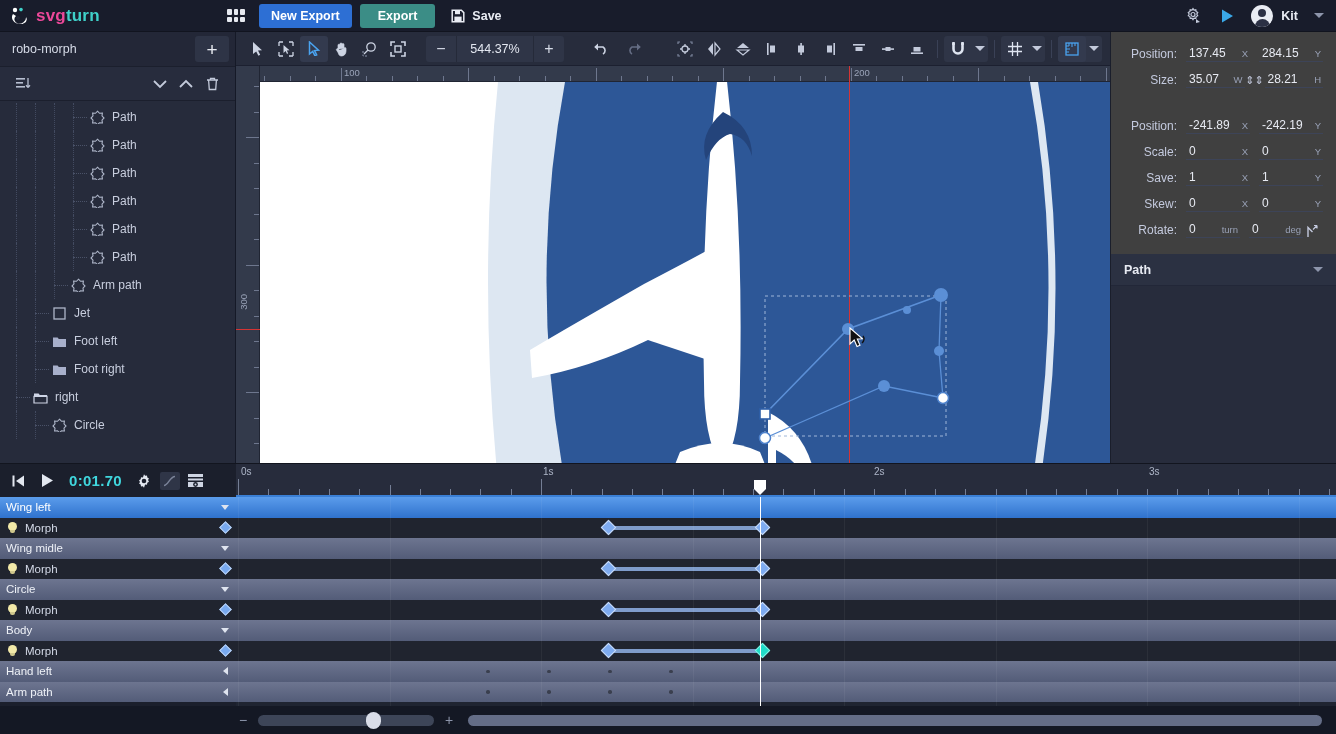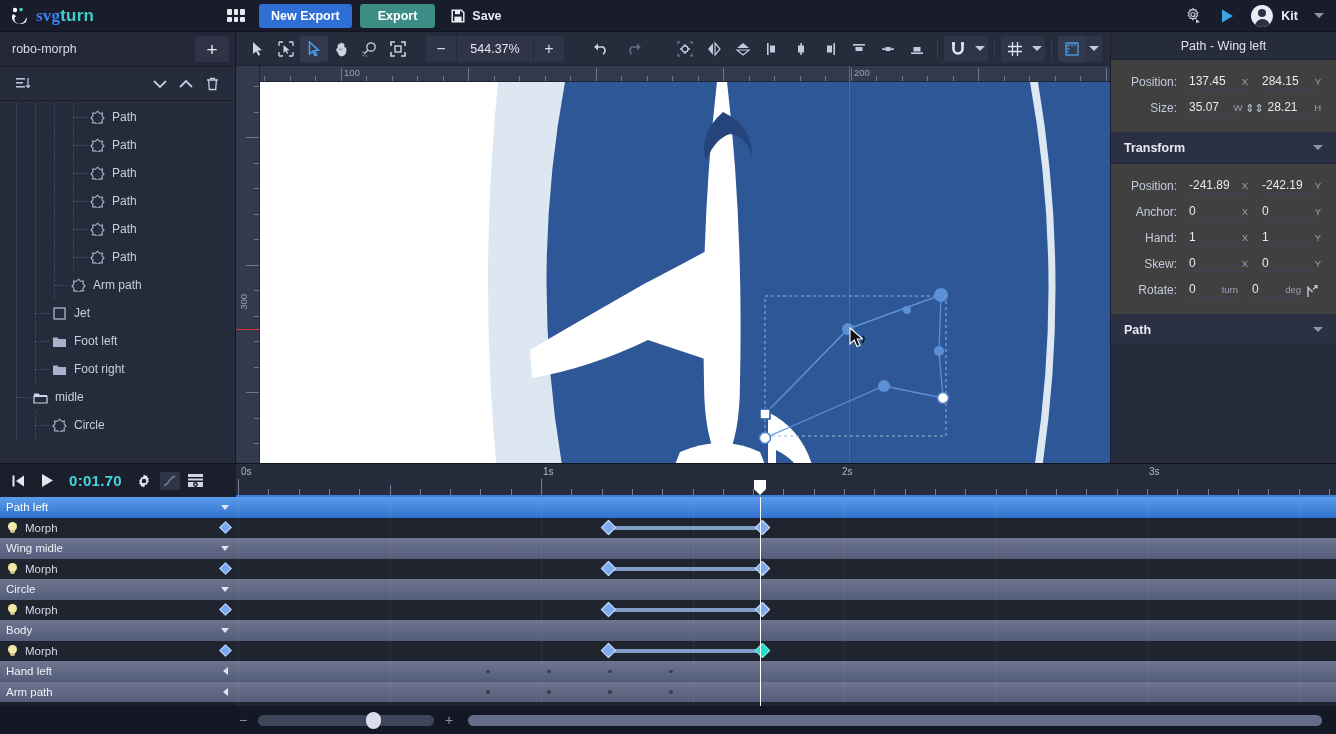--- a/index.html
+++ b/index.html
@@ -12,21 +12,21 @@
   .app{ width:1336px; height:734px; display:flex; flex-direction:column; position:relative; }
 
   
   .topbar{
     height:32px; background:#181c2b; display:flex; align-items:center;
     flex:0 0 32px; position:relative; border-bottom:1px solid #11141f;
   }
   .logo{ display:flex; align-items:center; gap:6px; padding-left:11px; width:225px; }
   .logo-mark{ width:19px; height:17px; position:relative; }
   .logo-text{ font-size:17px; font-weight:bold; letter-spacing:.2px; }
-  .logo-text .w{ color:#3b82f6;font-family:Liberation Serif, serif; }
+  .logo-text .w{ color:#ec4899; }
   .logo-text .c{ color:#3fd0c9; }
   .grid-icon{ width:18px; height:13px; display:grid; grid-template-columns:repeat(3,1fr);
     grid-template-rows:repeat(2,1fr); gap:2px; margin-left:2px; cursor:pointer;}
   .grid-icon i{ background:#e6e9f0; display:block; border-radius:1px; }
   .btn-newproj{
     margin-left:14px; background:#2d6fd4; color:#fff; font-size:12.5px; font-weight:bold;
     height:24px; padding:0 12px; border-radius:3px; display:flex; align-items:center;
     cursor:pointer; border:none;
   }
   .btn-export{
@@ -403,21 +403,21 @@
           </div>
           <div class="layer-row">
             <span class="lr-guide" style="left:16px"></span>
             <span class="dash" style="margin-left:16px"></span>
             <span class="ico">
               <svg width="15" height="13" viewBox="0 0 15 13">
                 <path d="M1 2.5h4.6l1.2 1.6H14v1.2H1z" fill="#cfd5e6"></path>
                 <path d="M1 5.3h13V12H1z" fill="none" stroke="#cfd5e6" stroke-width="1.2"></path>
               </svg>
             </span>
-            <span>midle</span>
+            <span>right</span>
           </div>
           <div class="layer-row">
             <span class="lr-guide" style="left:16px"></span>
             <span class="lr-guide" style="left:35px"></span>
             <span class="dash" style="margin-left:35px"></span>
             <span class="ico">
               <svg width="15" height="14" viewBox="0 0 15 14">
                 <path d="M7.5 1.2l2 2.1 2.9-.3-.4 2.9 2 2.1-2 2.1.4 2.9-2.9-.3-2 2.1-2-2.1-2.9.3.4-2.9-2-2.1 2-2.1-.4-2.9 2.9.3z" fill="none" stroke="#aeb6c9" stroke-width="1.1"></path>
               </svg>
             </span>
@@ -678,21 +678,20 @@
             <div style="position: absolute; right: 0px; height: 1px; background: rgb(110, 119, 142); width: 5px; top: 351.5px;"></div>
             <div style="position: absolute; right: 0px; height: 1px; background: rgb(110, 119, 142); width: 5px; top: 377px;"></div>
             <div class="vlabel" style="top: 228px;">300</div>
           </div>
         <div class="guide-v" style="left:613px; top:0; bottom:0;"></div>
         <div class="guide-h" style="top:263px; left:0; width:24px;"></div>
       </div>
     </div>
 
     <div class="rightpanel">
-      <div class="rp-title">Path - Wing left</div>
       <div id="prop-sections">
           <div class="sect-body">
             <div class="prow">
               <span class="plabel">Position:</span>
               <span class="field">
                 <span class="v">137.45</span>
                 <span class="u">X</span>
               </span>
               <span class="gap8"></span>
               <span class="field">
@@ -706,51 +705,47 @@
                 <span class="v">35.07</span>
                 <span class="u">W</span>
               </span>
               <span class="linkico">⇕⇕</span>
               <span class="field">
                 <span class="v">28.21</span>
                 <span class="u">H</span>
               </span>
             </div>
           </div>
-          <div class="sect-head">
-            <span class="t">Transform</span>
-            <span class="caret-dn"></span>
-          </div>
           <div class="sect-body">
             <div class="prow">
               <span class="plabel">Position:</span>
               <span class="field">
                 <span class="v">-241.89</span>
                 <span class="u">X</span>
               </span>
               <span class="gap8"></span>
               <span class="field">
                 <span class="v">-242.19</span>
                 <span class="u">Y</span>
               </span>
             </div>
             <div class="prow">
-              <span class="plabel">Anchor:</span>
+              <span class="plabel">Scale:</span>
               <span class="field">
                 <span class="v">0</span>
                 <span class="u">X</span>
               </span>
               <span class="gap8"></span>
               <span class="field">
                 <span class="v">0</span>
                 <span class="u">Y</span>
               </span>
             </div>
             <div class="prow">
-              <span class="plabel">Hand:</span>
+              <span class="plabel">Save:</span>
               <span class="field">
                 <span class="v">1</span>
                 <span class="u">X</span>
               </span>
               <span class="gap8"></span>
               <span class="field">
                 <span class="v">1</span>
                 <span class="u">Y</span>
               </span>
             </div>
@@ -862,30 +857,30 @@
           <div class="tl-tick" style="left: 880.7px; height: 6px;"></div>
           <div class="tl-tick" style="left: 911px; height: 6px;"></div>
           <div class="tl-tick" style="left: 941.3px; height: 6px;"></div>
           <div class="tl-tick" style="left: 971.6px; height: 6px;"></div>
           <div class="tl-tick" style="left: 1001.9px; height: 6px;"></div>
           <div class="tl-tick" style="left: 1032.2px; height: 6px;"></div>
           <div class="tl-tick" style="left: 1062.5px; height: 6px;"></div>
           <div class="tl-tick" style="left: 1092.8px; height: 6px;"></div>
           <div class="tl-lab" style="left: 5px;">0s</div>
           <div class="tl-lab" style="left: 307px;">1s</div>
-          <div class="tl-lab" style="left: 606px;">2s</div>
+          <div class="tl-lab" style="left: 638px;">2s</div>
           <div class="tl-lab" style="left: 913px;">3s</div>
           <div class="playhead-h" style="left: 518px;"></div>
         </div>
     </div>
 
     <div class="tl-body">
       <div class="tl-names" id="tl-names">
           <div class="trow group sel">
-            <span class="tname">Path left</span>
+            <span class="tname">Wing left</span>
             <span class="tright">
               <span class="caret-sm"></span>
             </span>
           </div>
           <div class="trow prop">
             <span class="bulb"></span>
             <span class="tname">Morph</span>
             <span class="tright">
               <span class="diam"></span>
             </span>

